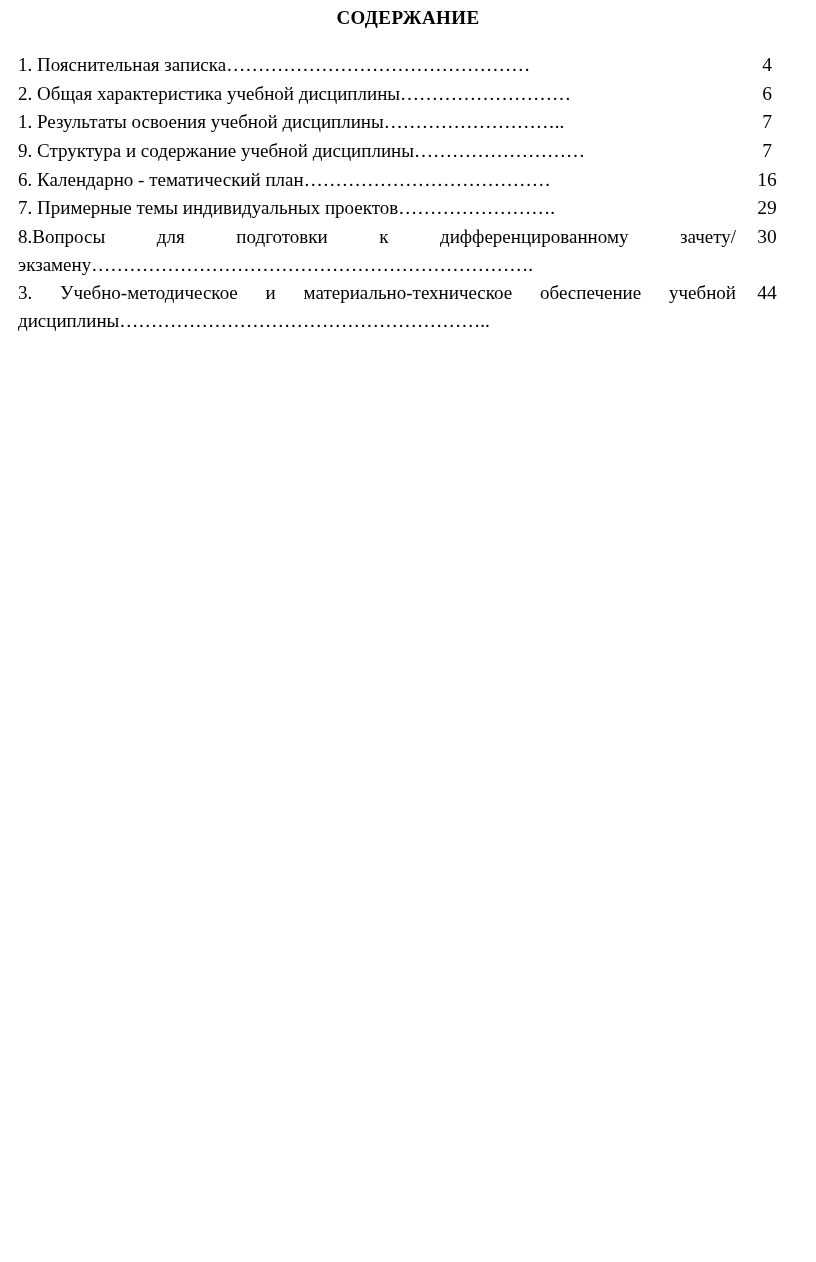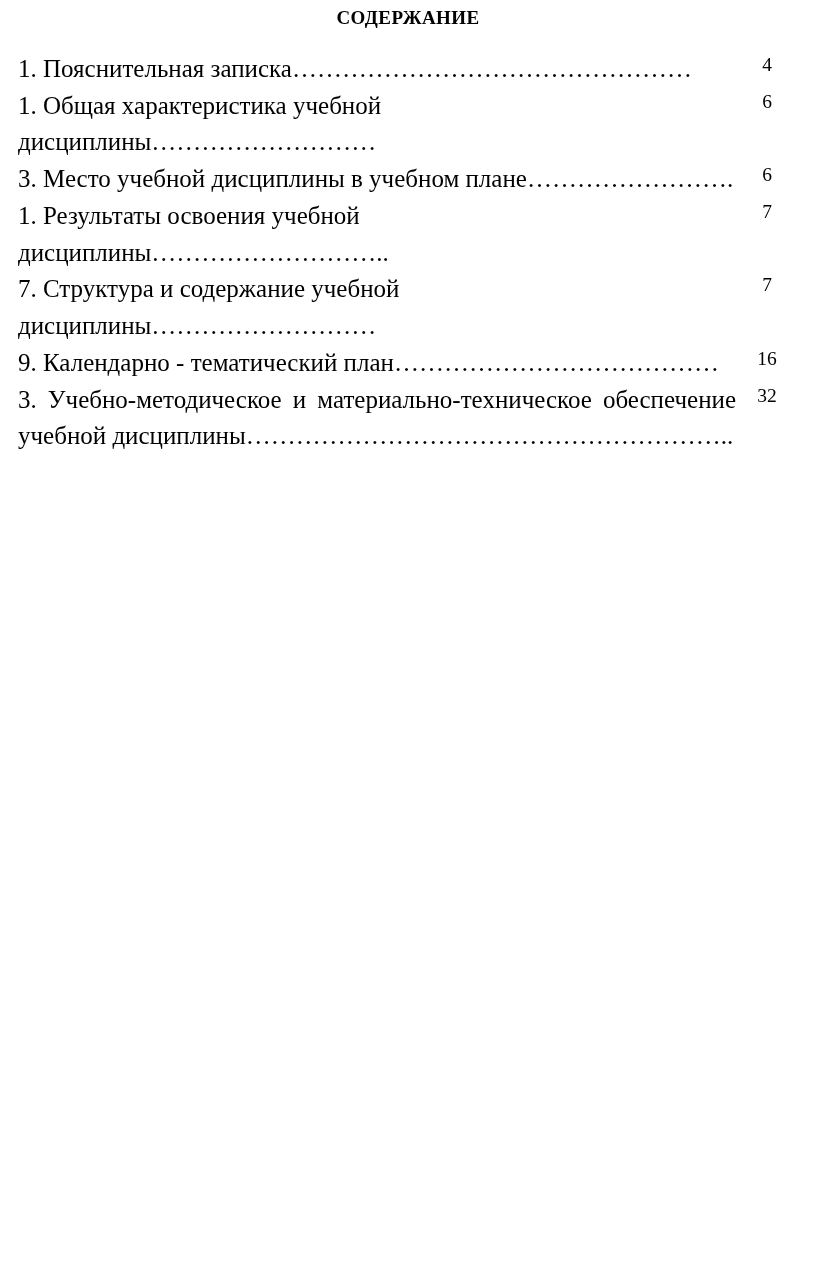--- a/index.html
+++ b/index.html
@@ -31,21 +31,21 @@
   }
   .toc {
     width: 100%;
     border-collapse: collapse;
     table-layout: fixed;
   }
   .toc tr {
     vertical-align: top;
   }
   .toc td.entry {
-    font-size: 25px;
+    font-size: 19px;
     line-height: 1.47;
     padding: 0;
     text-align: justify;
     text-justify: inter-word;
     hyphens: none;
     word-spacing: 0;
     font-family: Liberation Serif, serif;
   }
   .toc td.page-num {
     font-size: 19.5px;
@@ -65,38 +65,42 @@
 
 <div class="page">
   <div class="doc-title">СОДЕРЖАНИЕ</div>
   <table class="toc">
     <tbody>
       <tr class="toc-row">
         <td class="entry single">1. Пояснительная записка…………………………………………</td>
         <td class="page-num">4</td>
       </tr>
       <tr class="toc-row">
-        <td class="entry single">1. Общая характеристика учебной дисциплины………………………</td>
-        <td class="page-num">6</td>
-      </tr>
-      <tr class="toc-row">
-        <td class="entry single">3. Место учебной дисциплины в учебном плане…………………….</td>
+        <td class="entry single">2. Общая характеристика учебной дисциплины………………………</td>
         <td class="page-num">6</td>
       </tr>
       <tr class="toc-row">
         <td class="entry single">1. Результаты освоения учебной дисциплины………………………..</td>
         <td class="page-num">7</td>
       </tr>
       <tr class="toc-row">
-        <td class="entry single">7. Структура и содержание учебной дисциплины………………………</td>
+        <td class="entry single">9. Структура и содержание учебной дисциплины………………………</td>
         <td class="page-num">7</td>
       </tr>
       <tr class="toc-row">
-        <td class="entry single">9. Календарно - тематический план…………………………………</td>
+        <td class="entry single">6. Календарно - тематический план…………………………………</td>
         <td class="page-num">16</td>
       </tr>
       <tr class="toc-row">
+        <td class="entry single">7. Примерные темы индивидуальных проектов…………………….</td>
+        <td class="page-num">29</td>
+      </tr>
+      <tr class="toc-row">
+        <td class="entry">8.Вопросы для подготовки к дифференцированному зачету/экзамену…………………………………………………………….</td>
+        <td class="page-num">30</td>
+      </tr>
+      <tr class="toc-row">
         <td class="entry">3. Учебно-методическое и материально-техническое обеспечение учебной дисциплины…………………………………………………..</td>
-        <td class="page-num">32</td>
+        <td class="page-num">44</td>
       </tr>
     </tbody>
   </table>
 </div>
 
 </body></html>

